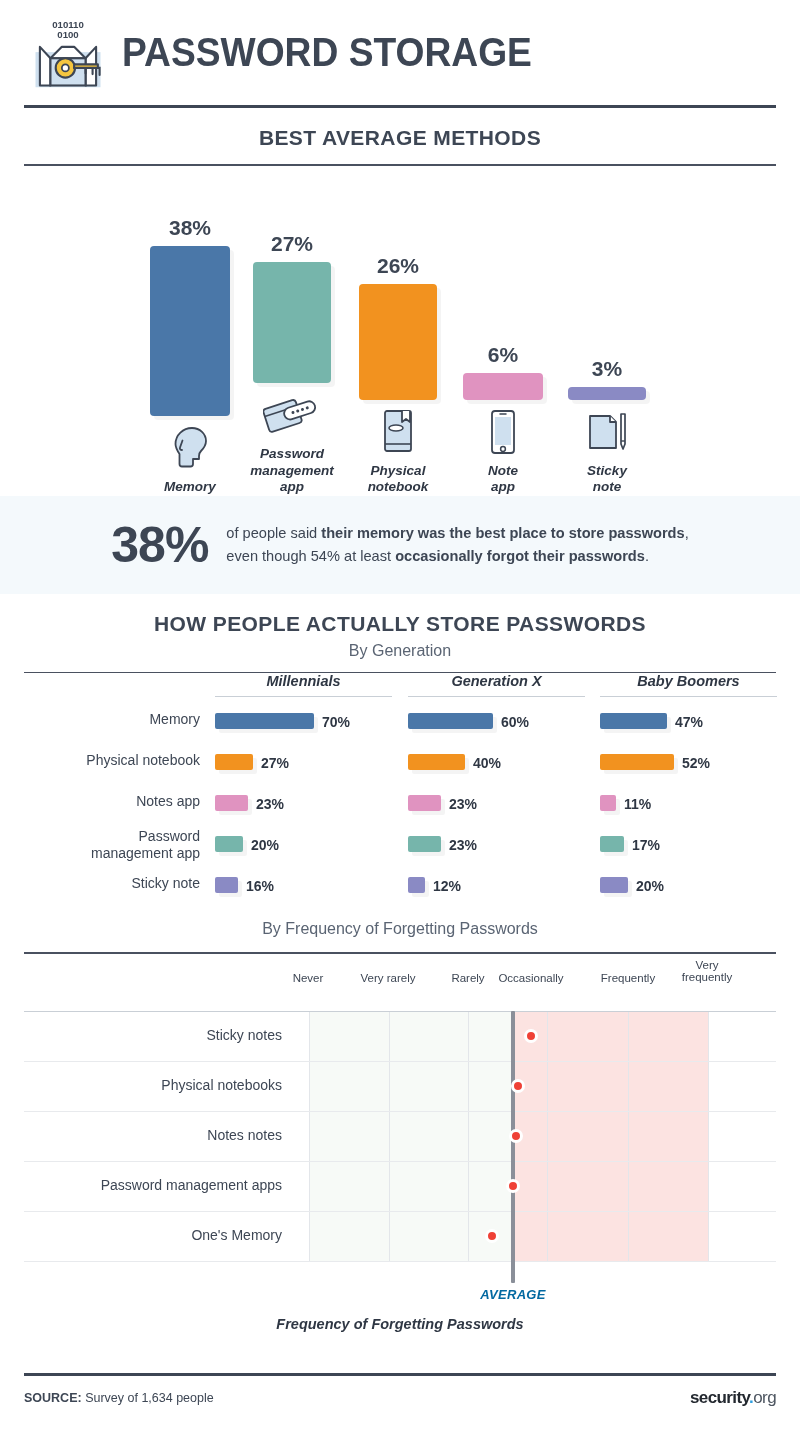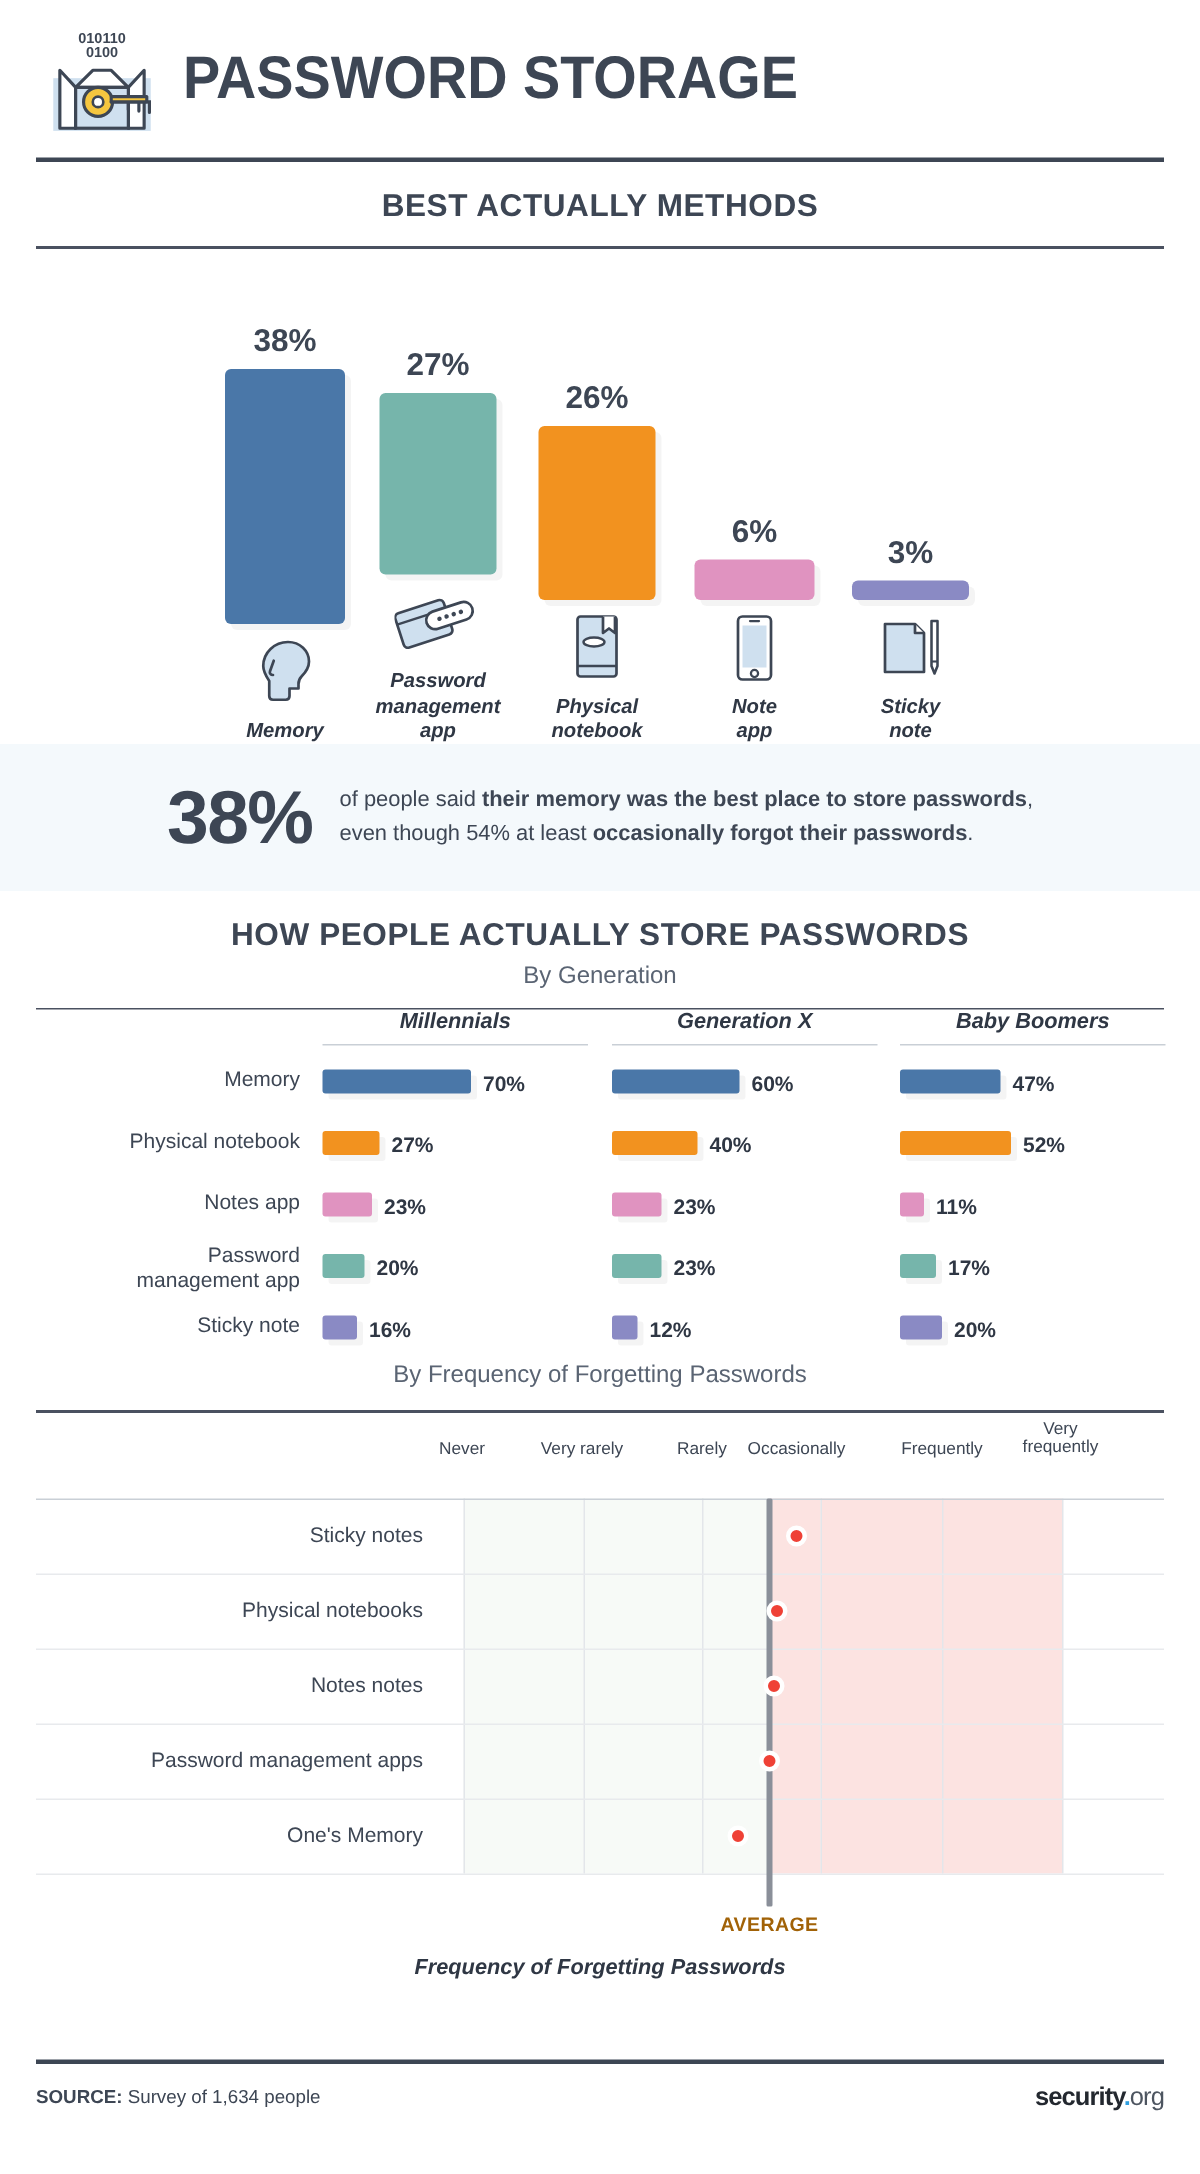--- a/index.html
+++ b/index.html
@@ -97,22 +97,22 @@
   .dp-avgline { position: absolute; width: 4px; background: #8a8f99; border-radius: 1px; }
   .dp-rowlabel {
     position: absolute; text-align: right; font-size: 14px; color: #3d4654;
   }
   .dot {
     position: absolute; width: 14px; height: 14px; border-radius: 50%;
     background: #ef4136; border: 3px solid #ffffff;
     transform: translate(-50%, -50%);
   }
   .avg-label {
-    position: absolute; font-size: 13px; font-weight: 700; 
-    color: #a16207; letter-spacing: .3px;
+    position: absolute; font-size: 13px; font-weight: 700; font-style: italic;
+    color: #0369a1; letter-spacing: .3px;
   }
   .dp-axis-title {
     position: absolute; width: 100%; text-align: center;
     font-size: 14.5px; font-style: italic; font-weight: 700; color: #2f3744;
   }
 
   
   .footer { position: absolute; left: 24px; right: 24px; bottom: 32px; height: 44px; }
   .footer-rule { height: 2.5px; background: #3d4654; }
   .footer-row { display: flex; justify-content: space-between; align-items: center; padding-top: 12px; }
@@ -140,21 +140,21 @@
         <circle cx="47" cy="58" r="11" fill="#f5c63f" stroke="#3d4654" stroke-width="2.4"></circle>
         <circle cx="47" cy="58" r="4" fill="#fff" stroke="#3d4654" stroke-width="2"></circle>
         <path d="M57 58 L86 58 L86 66 M78 58 L78 65 M70 58 L70 64" fill="none" stroke="#3d4654" stroke-width="2.4" stroke-linecap="round"></path>
         <path d="M57 54 L84 54 L84 58 L57 58 Z" fill="#f5c63f" stroke="#3d4654" stroke-width="2.4" stroke-linejoin="round"></path>
       </svg>
     </div>
     <div class="main-title">PASSWORD STORAGE</div>
   </div>
   <div class="rule-thick"></div>
 
-  <div class="sec-title">BEST ACTUALLY METHODS</div>
+  <div class="sec-title">BEST AVERAGE METHODS</div>
   <div class="rule-thin"></div>
 
   <div class="bsm-chart" id="bsm-chart">
       <div class="bcol" style="left: 132px; width: 116px;">
         <div class="bwrap">
           <div class="bval" style="bottom:176px">38%</div>
           <div class="bar" style="height:170px;background:#4a77a8;left:18px;right:18px"></div>
         </div>
         <div class="bicon">
           <svg width="40" height="48" viewBox="0 0 40 48">
@@ -280,21 +280,21 @@
       <div class="gbar" style="left: 600px; top: 81px; width: 74px; background: rgb(242, 146, 31);"></div>
       <div class="gval" style="left: 682px; top: 82px;">52%</div>
       <div class="gbar" style="left: 600px; top: 122px; width: 16px; background: rgb(224, 147, 192);"></div>
       <div class="gval" style="left: 624px; top: 123px;">11%</div>
       <div class="gbar" style="left: 600px; top: 163px; width: 24px; background: rgb(118, 181, 171);"></div>
       <div class="gval" style="left: 632px; top: 164px;">17%</div>
       <div class="gbar" style="left: 600px; top: 204px; width: 28px; background: rgb(138, 138, 196);"></div>
       <div class="gval" style="left: 636px; top: 205px;">20%</div>
     </div>
 
-  <div class="sec-sub" style="padding-bottom:14px;margin-top:0;">By Frequency of Forgetting Passwords</div>
+  <div class="sec-sub" style="padding-bottom:14px;margin-top:12px;">By Frequency of Forgetting Passwords</div>
   <div class="rule-thin"></div>
 
   <div class="dp" id="dp">
       <div class="dp-colhead" style="left: 263px; width: 90px; top: 18px;">Never</div>
       <div class="dp-colhead" style="left: 343px; width: 90px; top: 18px;">Very rarely</div>
       <div class="dp-colhead" style="left: 423px; width: 90px; top: 18px;">Rarely</div>
       <div class="dp-colhead" style="left: 486px; width: 90px; top: 18px;">Occasionally</div>
       <div class="dp-colhead" style="left: 583px; width: 90px; top: 18px;">Frequently</div>
       <div class="dp-colhead" style="left: 662px; width: 90px; top: 5px;">Very<br>frequently</div>
       <div class="dp-cell-green" style="left: 309px; width: 80px; top: 57px; height: 250px;"></div>

